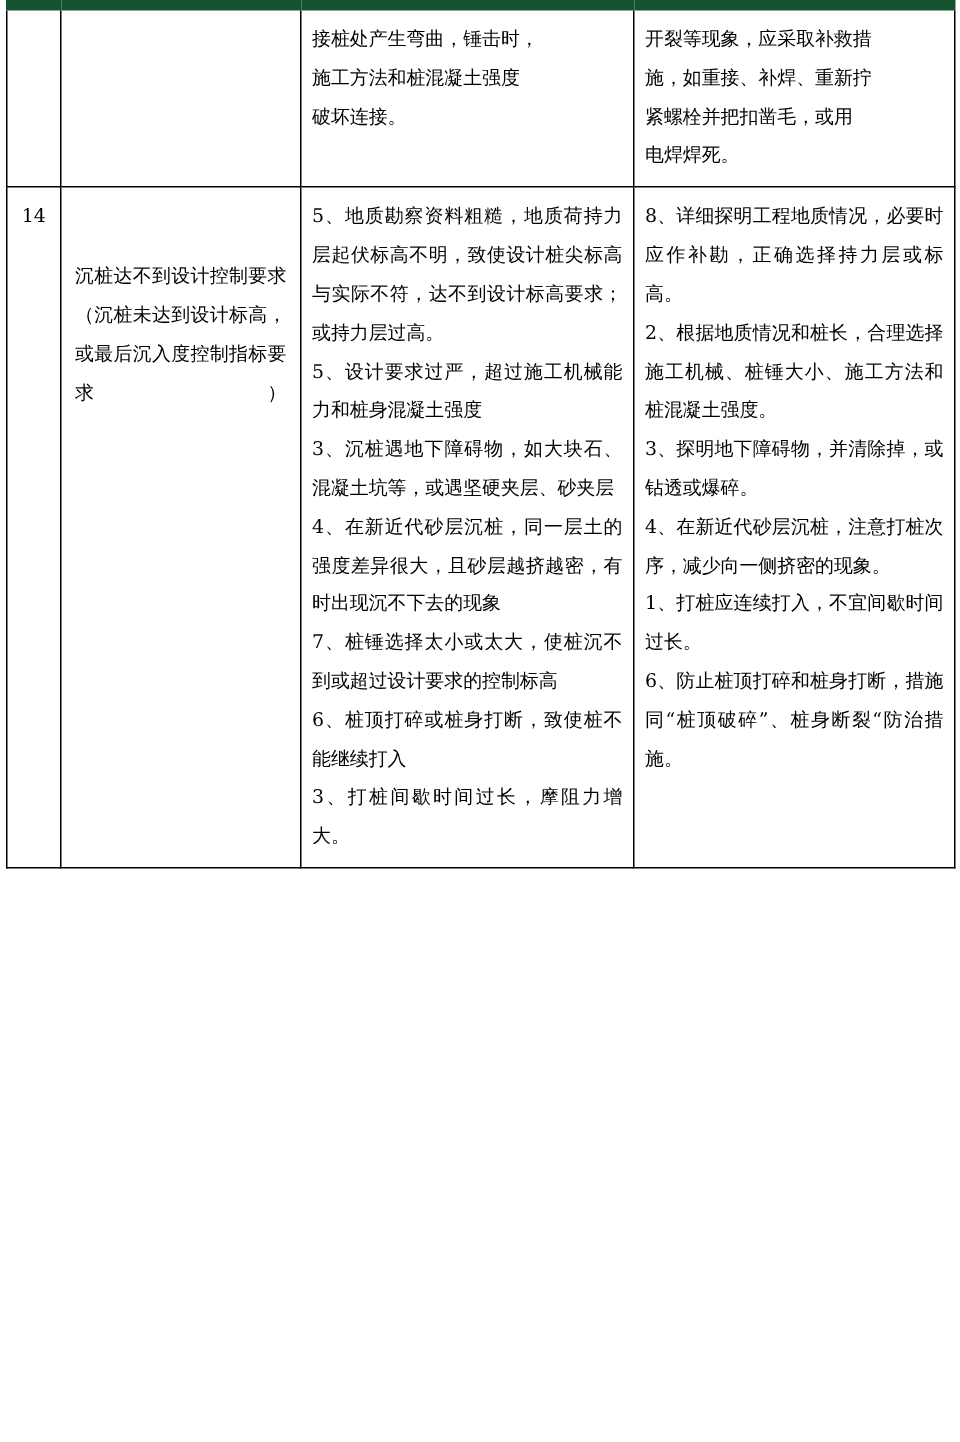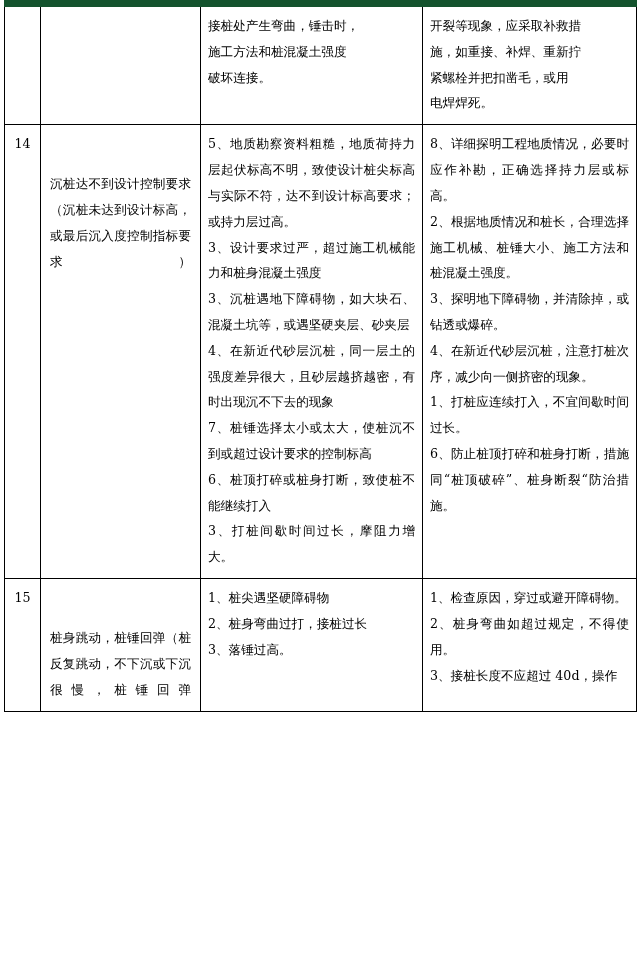--- a/index.html
+++ b/index.html
@@ -107,50 +107,32 @@
 
       <tr>
         <td class="num">
           <span>14</span>
         </td>
         <td class="name">
           <span class="name-block">沉桩达不到设计控制要求（沉桩未达到设计标高，或最后沉入度控制指标要求）</span>
         </td>
         <td class="cause">
           <p class="p">5、地质勘察资料粗糙，地质荷持力层起伏标高不明，致使设计桩尖标高与实际不符，达不到设计标高要求；或持力层过高。</p>
-          <p class="p">3、设计要求过严，超过施工机械能力和桩身混凝土强度</p>
+          <p class="p">5、设计要求过严，超过施工机械能力和桩身混凝土强度</p>
           <p class="p">3、沉桩遇地下障碍物，如大块石、混凝土坑等，或遇坚硬夹层、砂夹层</p>
           <p class="p">4、在新近代砂层沉桩，同一层土的强度差异很大，且砂层越挤越密，有时出现沉不下去的现象</p>
           <p class="p">7、桩锤选择太小或太大，使桩沉不到或超过设计要求的控制标高</p>
           <p class="p">6、桩顶打碎或桩身打断，致使桩不能继续打入</p>
           <p class="p">3、打桩间歇时间过长，摩阻力增大。</p>
         </td>
         <td class="fix">
           <p class="p">8、详细探明工程地质情况，必要时应作补勘，正确选择持力层或标高。</p>
           <p class="p">2、根据地质情况和桩长，合理选择施工机械、桩锤大小、施工方法和桩混凝土强度。</p>
           <p class="p">3、探明地下障碍物，并清除掉，或钻透或爆碎。</p>
           <p class="p">4、在新近代砂层沉桩，注意打桩次序，减少向一侧挤密的现象。</p>
           <p class="p">1、打桩应连续打入，不宜间歇时间过长。</p>
           <p class="p">6、防止桩顶打碎和桩身打断，措施同“桩顶破碎”、桩身断裂“防治措施。</p>
         </td>
       </tr>
 
-      <tr>
-        <td class="num">
-          <span>15</span>
-        </td>
-        <td class="name">
-          <span class="name-block">桩身跳动，桩锤回弹（桩反复跳动，不下沉或下沉很慢，桩锤回弹</span>
-        </td>
-        <td class="cause">
-          <p class="p">1、桩尖遇坚硬障碍物</p>
-          <p class="p">2、桩身弯曲过打，接桩过长</p>
-          <p class="p">3、落锤过高。</p>
-        </td>
-        <td class="fix">
-          <p class="p">1、检查原因，穿过或避开障碍物。</p>
-          <p class="p">2、桩身弯曲如超过规定，不得使用。</p>
-          <p class="p">3、接桩长度不应超过 40d，操作</p>
-        </td>
-      </tr>
     </tbody>
   </table>
 </div>
 
 </body></html>

